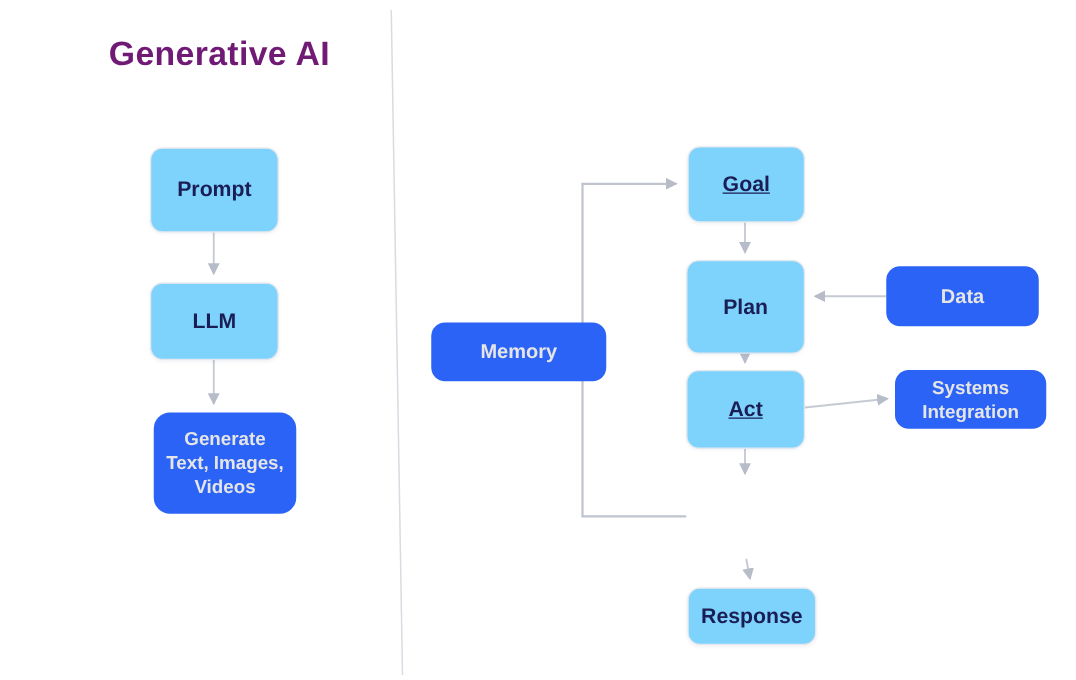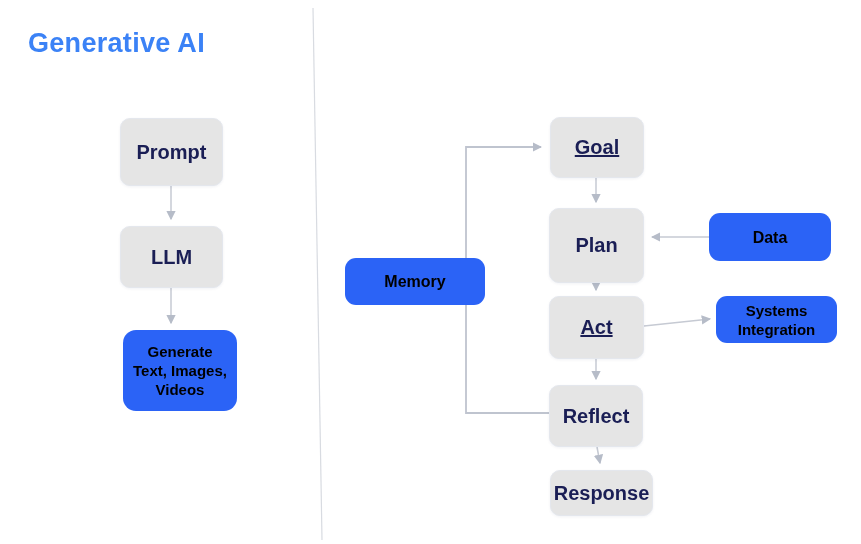--- a/index.html
+++ b/index.html
@@ -16,49 +16,49 @@
     overflow: hidden;
   }
   .connector-layer {
     position: absolute;
     left: 0;
     top: 0;
     pointer-events: none;
   }
   .section-title {
     position: absolute;
-    text-align: left;
+    text-align: right;
     font-size: 27px;
     font-weight: 700;
-    color: #3b82f6;
+    color: #701a75;
     letter-spacing: 0.3px;
     white-space: nowrap;
   }
   .node {
     position: absolute;
     display: flex;
     align-items: center;
     justify-content: center;
     text-align: center;
     box-sizing: border-box;
   }
   .node.plain {
-    background: #e5e5e5;
+    background: #7dd3fc;
     border: 1px solid #e4e7ed;
     border-radius: 10px;
     color: #1a1e55;
     font-weight: 700;
-    font-size: 20px;
+    font-size: 17px;
     box-shadow: 0 1px 3px rgba(25, 28, 85, 0.06);
   }
   .node.accent {
     background: #2b63f6;
     border: none;
     border-radius: 11px;
-    color: #000000;
+    color: #e5e5e5;
     font-weight: 700;
     font-size: 15px;
     line-height: 19px;
     padding: 5px 9px;
   }
 </style>
 </head>
 <body>
 
 <div class="canvas">
@@ -105,23 +105,20 @@
   </div>
 
   <div class="node plain" style="left:549px; top:208px; width:95px; height:75px;">
     <span>Plan</span>
   </div>
 
   <div class="node plain" style="left:549px; top:296px; width:95px; height:63px;text-decoration:underline;">
     <span>Act</span>
   </div>
 
-  <div class="node plain" style="left:549px; top:385px; width:94px; height:62px;">
-    <span>Reflect</span>
-  </div>
 
   <div class="node plain" style="left:550px; top:470px; width:103px; height:46px;">
     <span>Response</span>
   </div>
 
   <div class="node accent" style="left:345px; top:258px; width:140px; height:47px; font-size:16px;">
     <span>Memory</span>
   </div>
 
   <div class="node accent" style="left:709px; top:213px; width:122px; height:48px; font-size:16px;">

